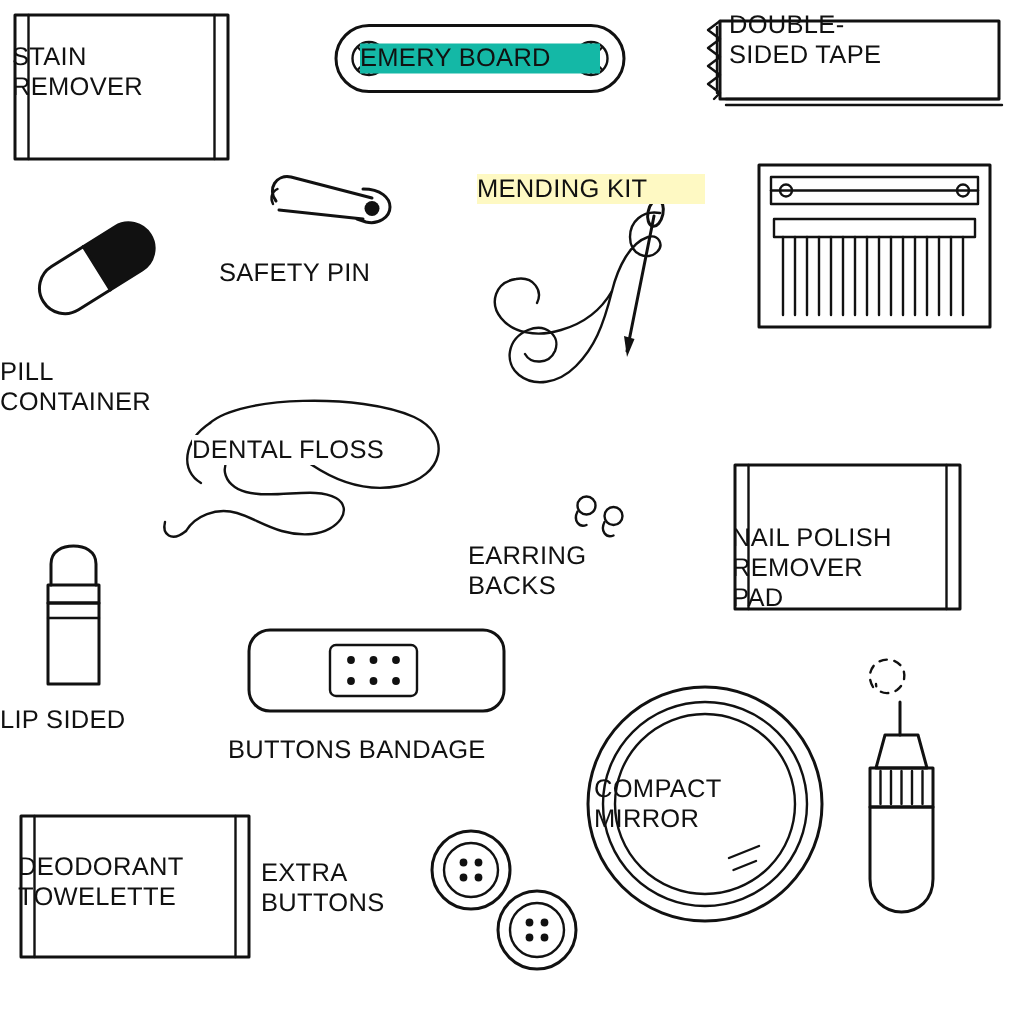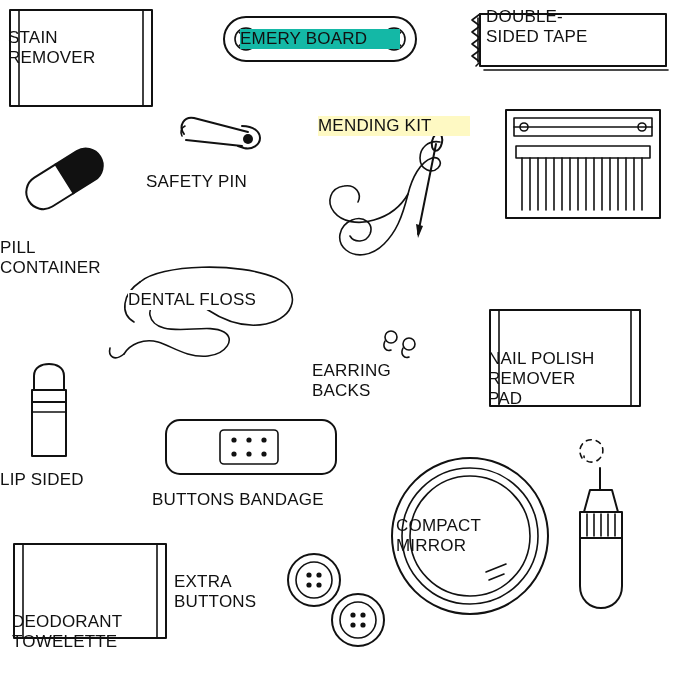--- a/index.html
+++ b/index.html
@@ -232,21 +232,21 @@
   <div class="lbl" style="left:396px; top:516px; width:148px;">COMPACT
 MIRROR</div>
 
   <div class="item" style="left:12px; top:542px;">
     <svg width="156" height="98" viewBox="0 0 156 98">
       <rect x="2" y="2" width="152" height="94" class="stroke"></rect>
       <line x1="11" y1="2" x2="11" y2="96" class="thin"></line>
       <line x1="145" y1="2" x2="145" y2="96" class="thin"></line>
     </svg>
   </div>
-  <div class="lbl" style="left:12px; top:568px; width:156px;margin-top:44px;">DEODORANT
+  <div class="lbl" style="left:12px; top:568px; width:156px;">DEODORANT
 TOWELETTE</div>
 
   <div class="item" style="left:286px; top:552px;">
     <svg width="108" height="98" viewBox="0 0 108 98">
       <circle cx="28" cy="28" r="26" class="stroke"></circle>
       <circle cx="28" cy="28" r="18" class="thin"></circle>
       <g class="fillblk">
         <circle cx="23" cy="23" r="2.6"></circle>
         <circle cx="33" cy="23" r="2.6"></circle>
         <circle cx="23" cy="33" r="2.6"></circle>

